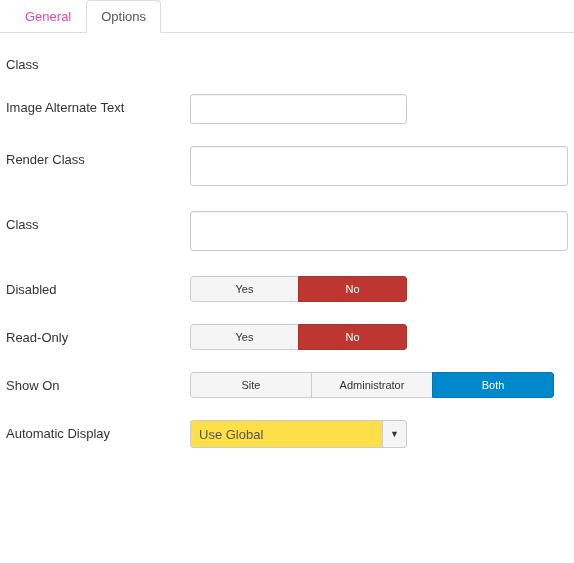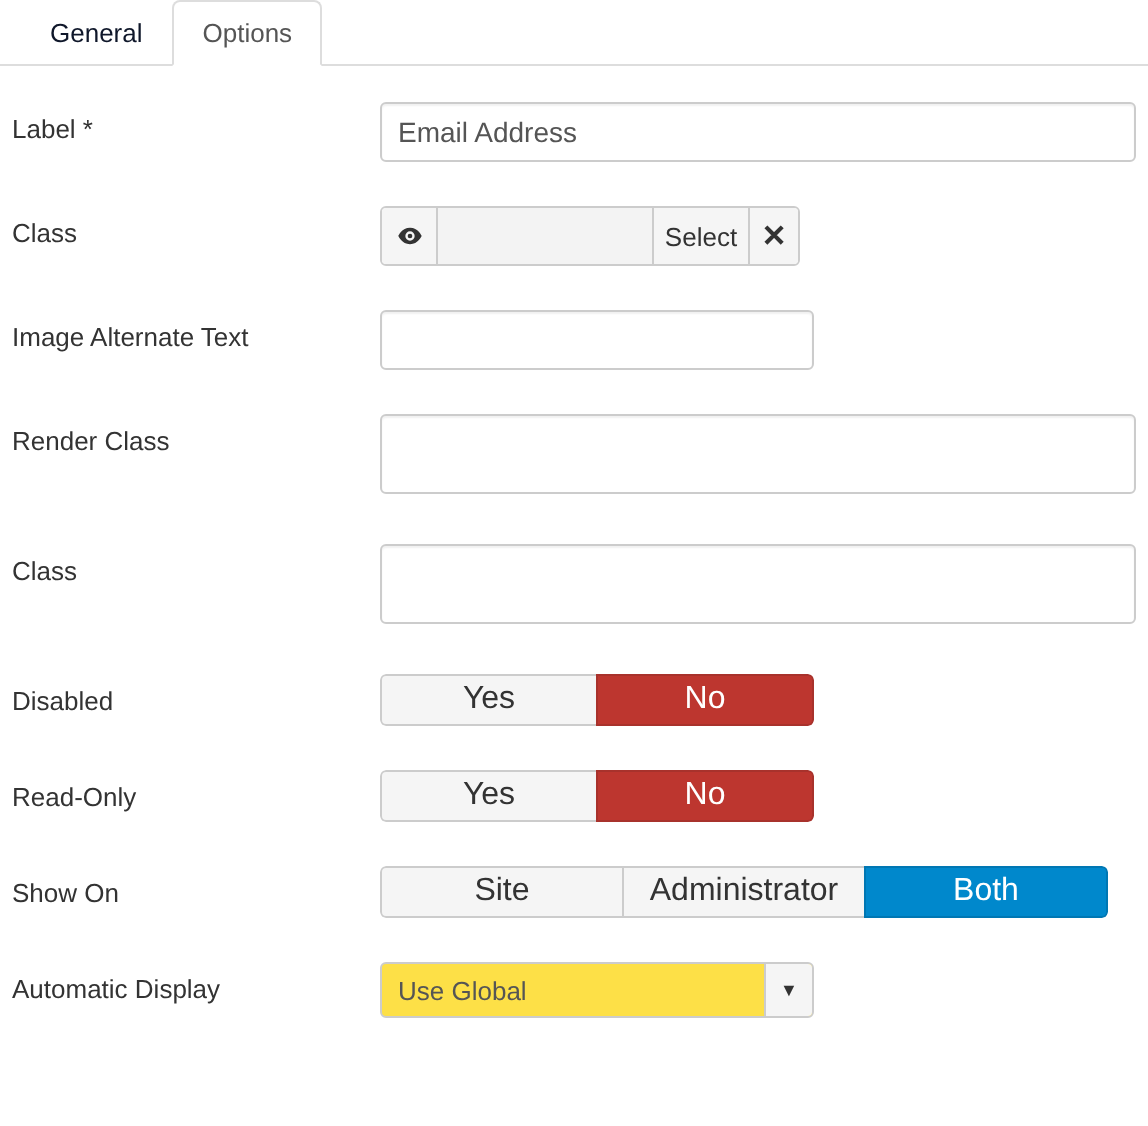--- a/index.html
+++ b/index.html
@@ -10,21 +10,21 @@
     background: #fff;
     width: 574px;
   }
   .tabs {
     display: flex;
     border-bottom: 1px solid #ddd;
     padding-left: 10px;
   }
   .tab {
     padding: 8px 14px;
-    color: #0f172a;
+    color: #ec4899;
     cursor: pointer;
     border: 1px solid transparent;
     border-bottom: none;
     margin-bottom: -1px;
   }
   .tab.disabled {
     background: #eee;
     color: #999;
     cursor: default;
   }
@@ -111,21 +111,21 @@
   .btn-group {
     display: inline-flex;
     border-radius: 3px;
     overflow: hidden;
   }
   .btn-group > * {
     height: 26px;
     display: flex;
     align-items: center;
     justify-content: center;
-    font-size: 16px;
+    font-size: 11px;
     border: 1px solid #ccc;
     margin-left: -1px;
     cursor: pointer;
     background: #f5f5f5;
     color: #333;
   }
   .btn-group > *:first-child { margin-left: 0; border-radius: 3px 0 0 3px; }
   .btn-group > *:last-child { border-radius: 0 3px 3px 0; }
   .btn-half { width: 109px; }
   .btn-third { width: 122px; }
@@ -170,44 +170,24 @@
 </head>
 <body>
 
 <div class="tabs">
   <div class="tab">General</div>
   <div class="tab active">Options</div>
 </div>
 
 <div class="form">
 
-  <div class="row">
-    <div class="lbl">Label *</div>
-    <div class="ctrl">
-      <input class="input" value="Email Address" style="">
-    </div>
-  </div>
 
 
   <div class="row">
     <div class="lbl">Class</div>
-    <div class="ctrl">
-      <div class="img-group">
-        <div class="img-eye">
-          <svg width="14" height="14" viewBox="0 0 24 24" fill="currentColor">
-              <path d="M12 5c-7 0-10 7-10 7s3 7 10 7 10-7 10-7-3-7-10-7zm0 11a4 4 0 110-8 4 4 0 010 8zm0-6a2 2 0 100 4 2 2 0 000-4z"></path>
-            </svg>
-        </div>
-        <div class="img-path"></div>
-        <div class="img-select">Select</div>
-        <div class="img-clear">
-          <span>✕</span>
-        </div>
-      </div>
-    </div>
   </div>
 
   <div class="row">
     <div class="lbl">Image Alternate Text</div>
     <div class="ctrl">
       <input class="input short" value="" style="">
     </div>
   </div>
 
   <div class="row">

